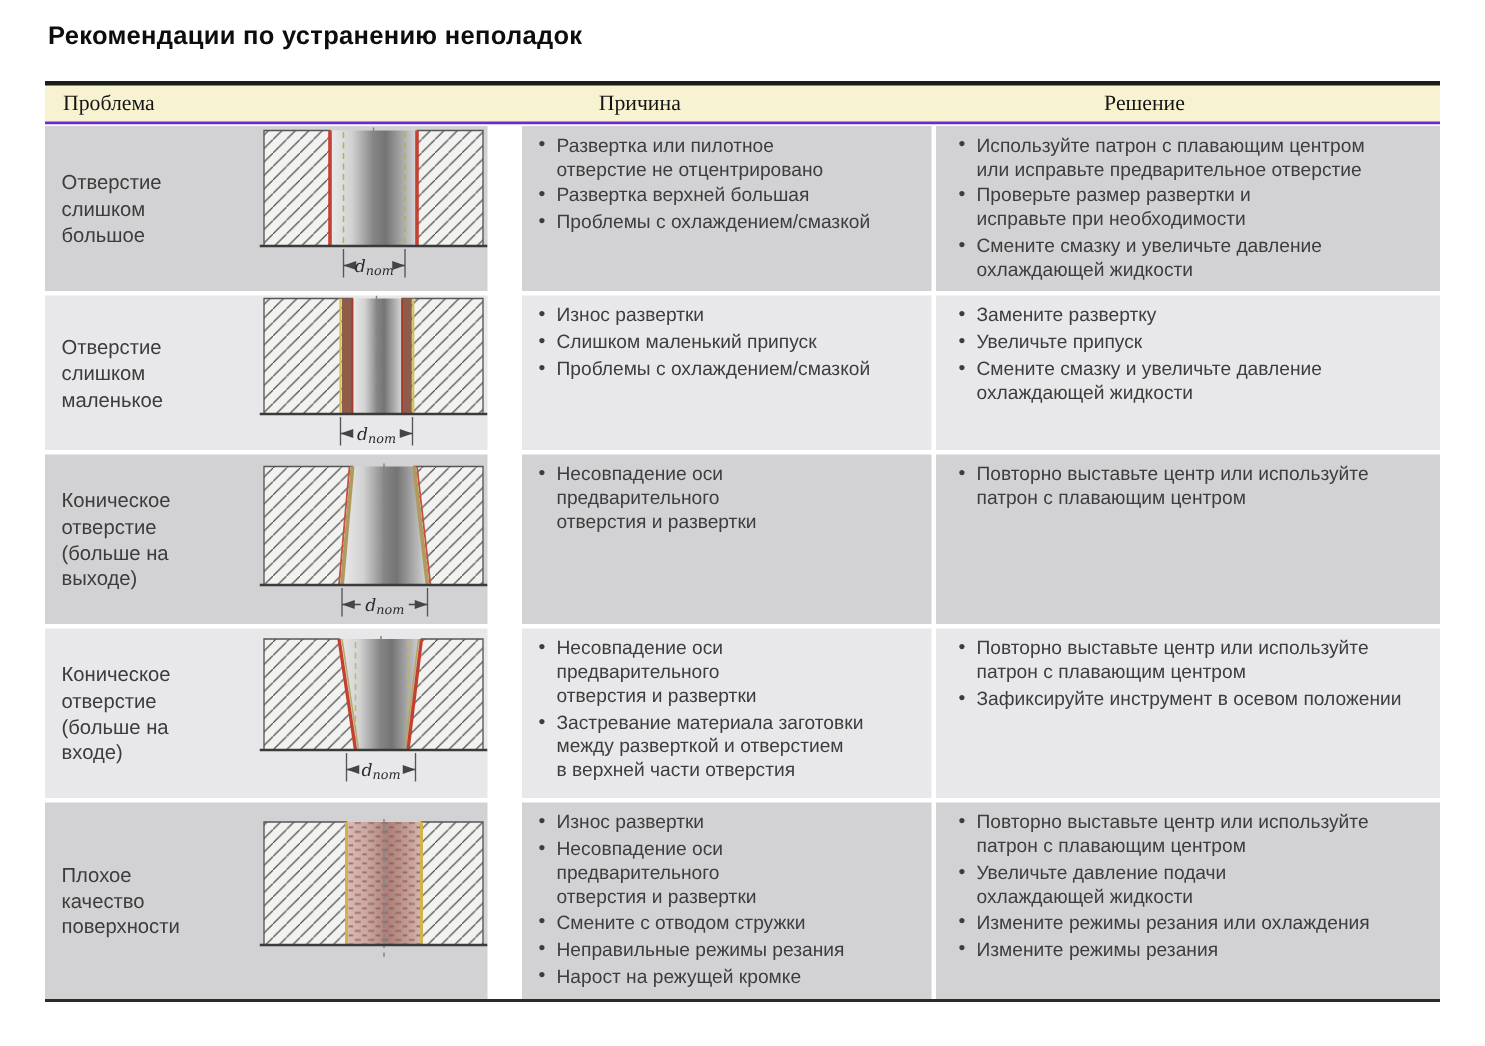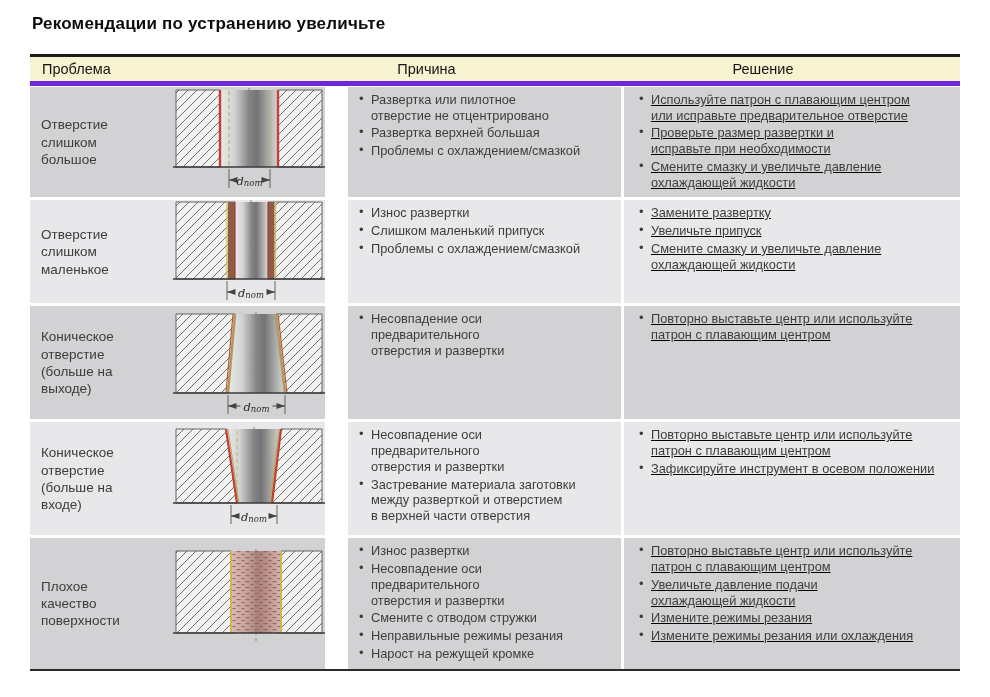--- a/index.html
+++ b/index.html
@@ -11,51 +11,51 @@
   }
   .title {
     font-size:17px; font-weight:bold; color:#0d0d0d;
     margin:4px 0 20px 2px; letter-spacing:0.2px;
   }
   .table { width:930px; }
   .thead {
     display:flex; align-items:center; height:24px;
     background:#f7f2cf;
     border-top:3px solid #1c1c1c;
-    border-bottom:5px solid #6d28d9;
-    font-size:14.5px; color:#141414;
+    border-bottom:2px solid #6d28d9;
+    font-size:14.5px; color:#141414;font-family:Liberation Serif, serif;
   }
   .th { box-sizing:border-box; }
   .th.col-p { width:257px; padding-left:12px; }
   .th.col-c { width:279px; text-align:center; }
   .th.col-s { flex:1; text-align:center; }
   .tbody { display:flex; flex-direction:column; row-gap:3px; padding-top:1px;
            border-bottom:2px solid #2a2a2a; background:#ffffff; }
   .row { display:flex; column-gap:3px; background:#ffffff; }
   .row.dark  > .cell { background:#d2d2d4; }
   .row.light > .cell { background:#e8e8ea; }
   .cell { box-sizing:border-box; }
   .cell.problem { width:295px; display:flex; }
   .cell.cause   { width:273px; padding:5px 4px 5px 10px;margin-left:20px; }
-  .cell.solution{ flex:1;      padding:5px 16px 5px 14px;text-decoration:underline; }
+  .cell.solution{ flex:1;      padding:5px 16px 5px 14px; }
   .plabel {
     align-self:center; width:105px; box-sizing:border-box; padding-left:11px;
     font-size:13.5px; line-height:1.28; color:#3c3c3c; white-space:pre-line;
   }
   .diagram { margin-left:auto; line-height:0; }
   ul.blist { margin:0; padding:0; list-style:none;
              font-size:12.8px; line-height:1.23; color:#3d3d3d; }
   ul.blist li { position:relative; padding-left:13px; margin:0 0 2px 0; white-space:pre-line; }
   ul.blist li::before { content:"\2022"; position:absolute; left:1px; top:-1px; font-size:13px; color:#3d3d3d; }
 </style>
 </head>
 <body>
 
 <div class="page">
-  <div class="title">Рекомендации по устранению увеличьте</div>
+  <div class="title">Рекомендации по устранению неполадок</div>
 
   <div class="table">
     <div class="thead">
       <div class="th col-p">Проблема</div>
       <div class="th col-c">Причина</div>
       <div class="th col-s">Решение</div>
     </div>
     <div class="tbody">
   <div class="row dark" style="min-height: 105px;">
     <div class="cell problem">
@@ -332,20 +332,20 @@
               <li>Неправильные режимы резания</li>
               <li>Нарост на режущей кромке</li>
             </ul>
     </div>
     <div class="cell solution">
       <ul class="blist solution-list">
               <li>Повторно выставьте центр или используйте
 патрон с плавающим центром</li>
               <li>Увеличьте давление подачи
 охлаждающей жидкости</li>
+              <li>Измените режимы резания или охлаждения</li>
               <li>Измените режимы резания</li>
-              <li>Измените режимы резания или охлаждения</li>
             </ul>
     </div>
   </div>
 </div>
   </div>
 </div>
 
 </body></html>

